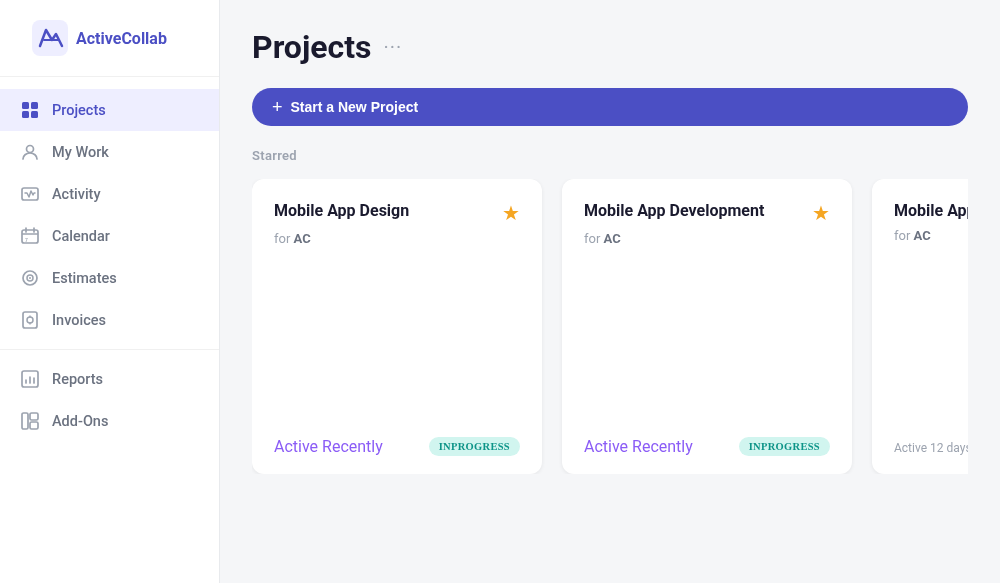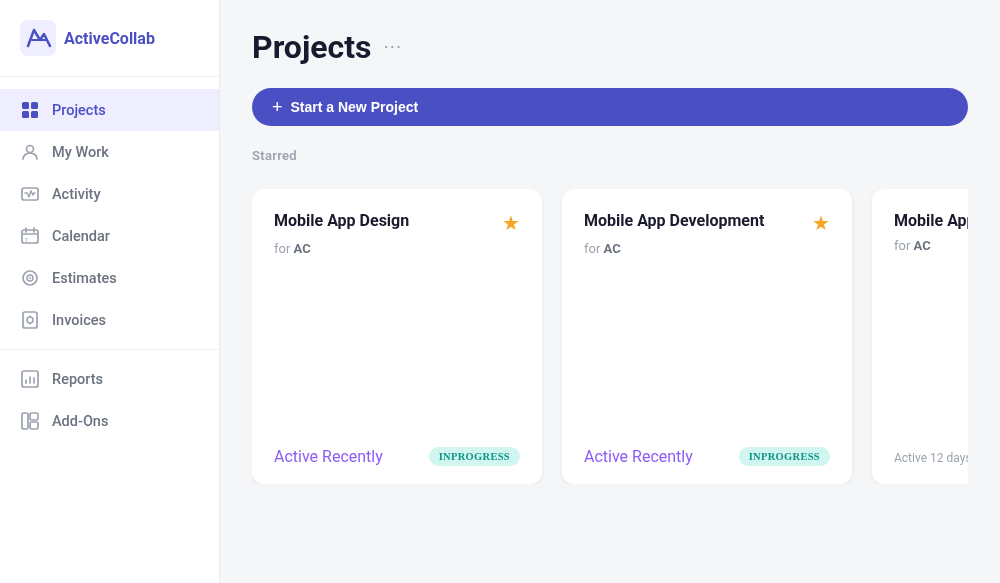--- a/index.html
+++ b/index.html
@@ -20,21 +20,21 @@
       height: 583px;
       display: flex;
       flex-direction: column;
       border-right: 1px solid #e8eaed;
       padding-top: 0;
     }
     .sidebar-logo {
       display: flex;
       align-items: center;
       gap: 8px;
-      padding: 20px 20px 20px 20px;
+      padding: 20px 20px 20px 32px;
       border-bottom: 1px solid #f0f0f0;
     }
     .logo-icon {
       width: 36px;
       height: 36px;
     }
     .logo-text {
       font-size: 16px;
       font-weight: 700;
       color: #4b4fc4;
@@ -122,21 +122,21 @@
       font-size: 18px;
       line-height: 1;
       font-weight: 400;
     }
 
     .section-label {
       font-size: 13px;
       font-weight: 600;
       color: #9ca3af;
       text-transform: none;
-      margin-bottom: 26px;
+      margin-bottom: 16px;
       letter-spacing: 0.3px;
     }
 
     .cards-row {
       display: flex;
       gap: 20px;
       overflow: hidden;
     }
 
     .project-card {

